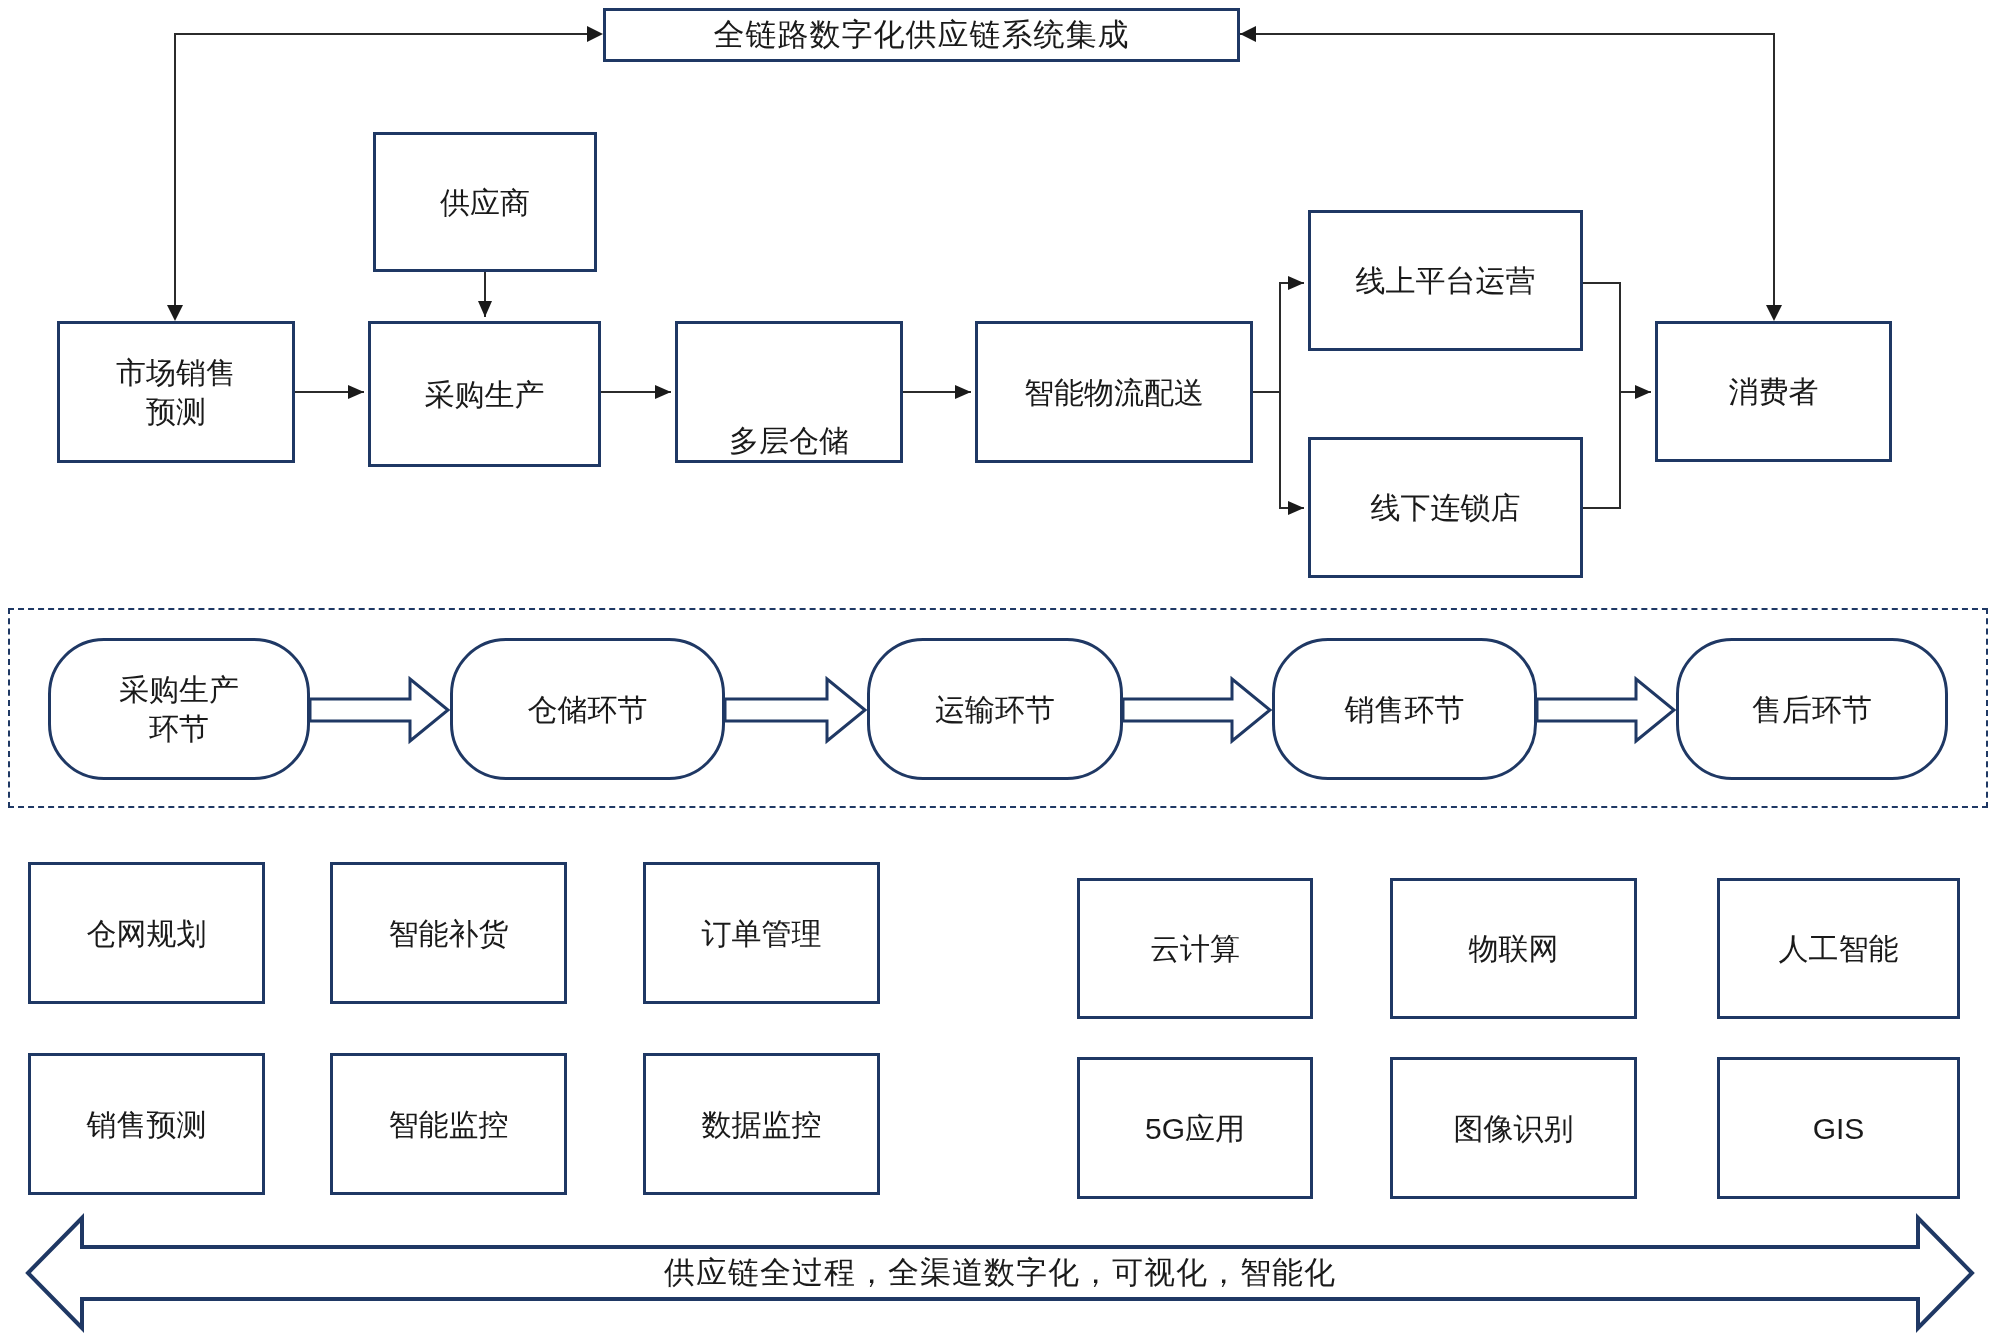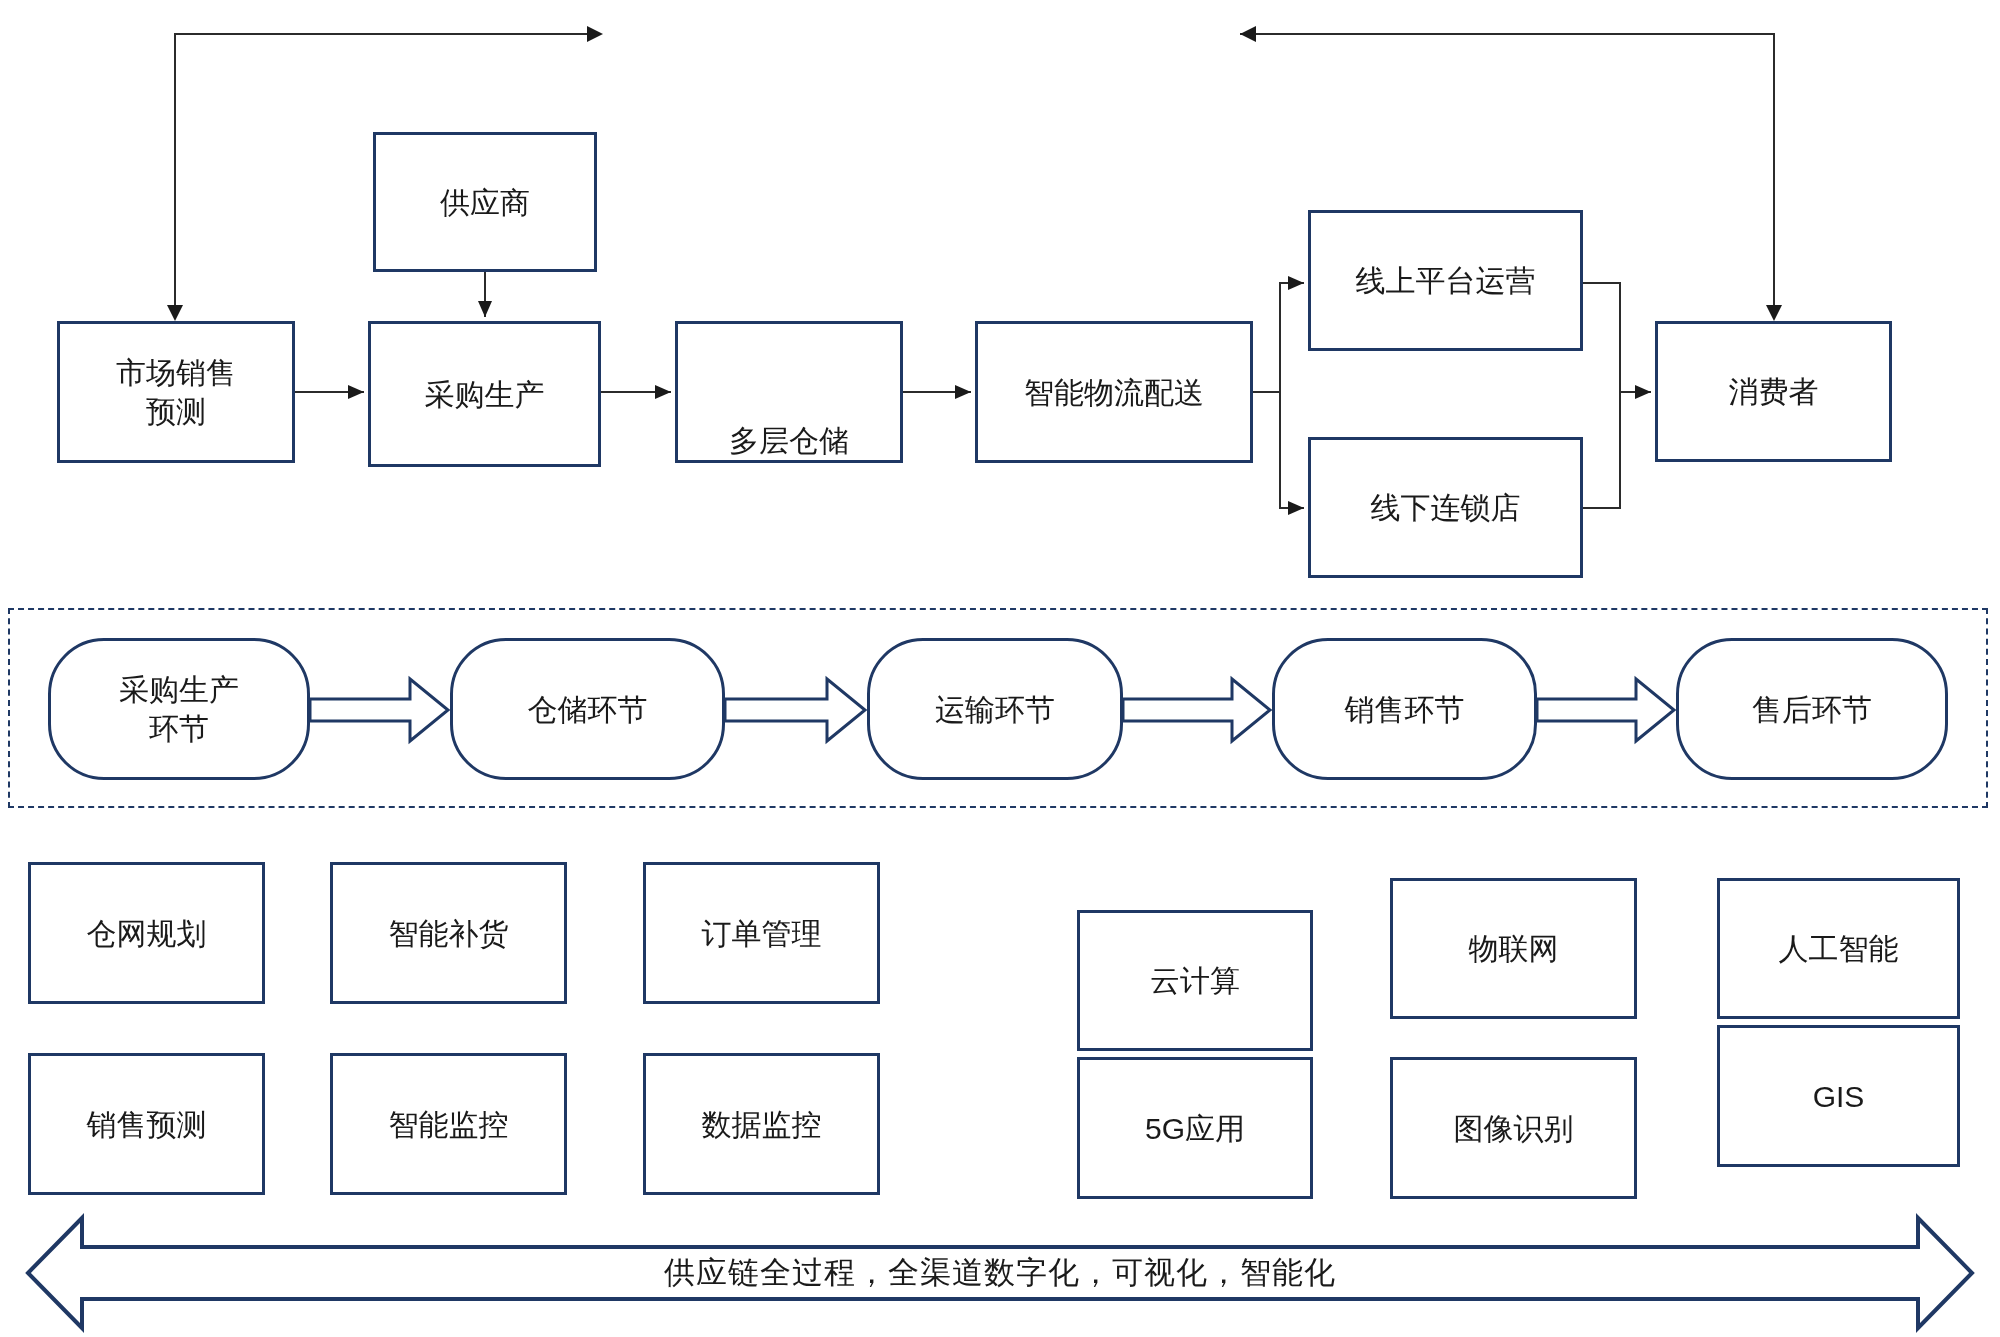--- a/index.html
+++ b/index.html
@@ -68,20 +68,23 @@
     <g stroke="#1f3864" stroke-width="3" fill="#ffffff" stroke-linejoin="miter">
       <polygon points="310,699 410,699 410,679 448,710 410,741 410,721 310,721"></polygon>
       <polygon points="725,699 827,699 827,679 865,710 827,741 827,721 725,721"></polygon>
       <polygon points="1123,699 1232,699 1232,679 1270,710 1232,741 1232,721 1123,721"></polygon>
       <polygon points="1537,699 1636,699 1636,679 1674,710 1636,741 1636,721 1537,721"></polygon>
     </g>
 
     <polygon points="28,1273 82,1218 82,1247 1918,1247 1918,1218 1972,1273 1918,1328 1918,1299 82,1299 82,1328" fill="#ffffff" stroke="#1f3864" stroke-width="4" stroke-linejoin="miter"></polygon>
   </svg>
 
+  <div class="box title-box" style="left:603px;top:8px;width:637px;height:54px;">
+    <span>全链路数字化供应链系统集成</span>
+  </div>
 
   <div class="box" style="left:373px;top:132px;width:224px;height:140px;">
     <span>供应商</span>
   </div>
 
   <div class="box" style="left:57px;top:321px;width:238px;height:142px;">
     <span>市场销售</span>
     <span>预测</span>
   </div>
   <div class="box" style="left:368px;top:321px;width:233px;height:146px;">
@@ -134,36 +137,36 @@
   <div class="box" style="left:28px;top:1053px;width:237px;height:142px;">
     <span>销售预测</span>
   </div>
   <div class="box" style="left:330px;top:1053px;width:237px;height:142px;">
     <span>智能监控</span>
   </div>
   <div class="box" style="left:643px;top:1053px;width:237px;height:142px;">
     <span>数据监控</span>
   </div>
 
-  <div class="box" style="left:1077px;top:878px;width:236px;height:141px;margin-top:32px;">
+  <div class="box" style="left:1077px;top:878px;width:236px;height:141px;">
     <span>云计算</span>
   </div>
   <div class="box" style="left:1390px;top:878px;width:247px;height:141px;">
     <span>物联网</span>
   </div>
   <div class="box" style="left:1717px;top:878px;width:243px;height:141px;">
     <span>人工智能</span>
   </div>
   <div class="box" style="left:1077px;top:1057px;width:236px;height:142px;justify-content:center;">
     <span>5G应用</span>
   </div>
   <div class="box" style="left:1390px;top:1057px;width:247px;height:142px;">
     <span>图像识别</span>
   </div>
-  <div class="box" style="left:1717px;top:1025px;width:243px;height:142px;">
+  <div class="box" style="left:1717px;top:1057px;width:243px;height:142px;">
     <span>GIS</span>
   </div>
 
   <div class="banner-label" style="left:82px;top:1247px;width:1836px;height:52px;">
     <span>供应链全过程，全渠道数字化，可视化，智能化</span>
   </div>
 
 </div>
 
 </body></html>

